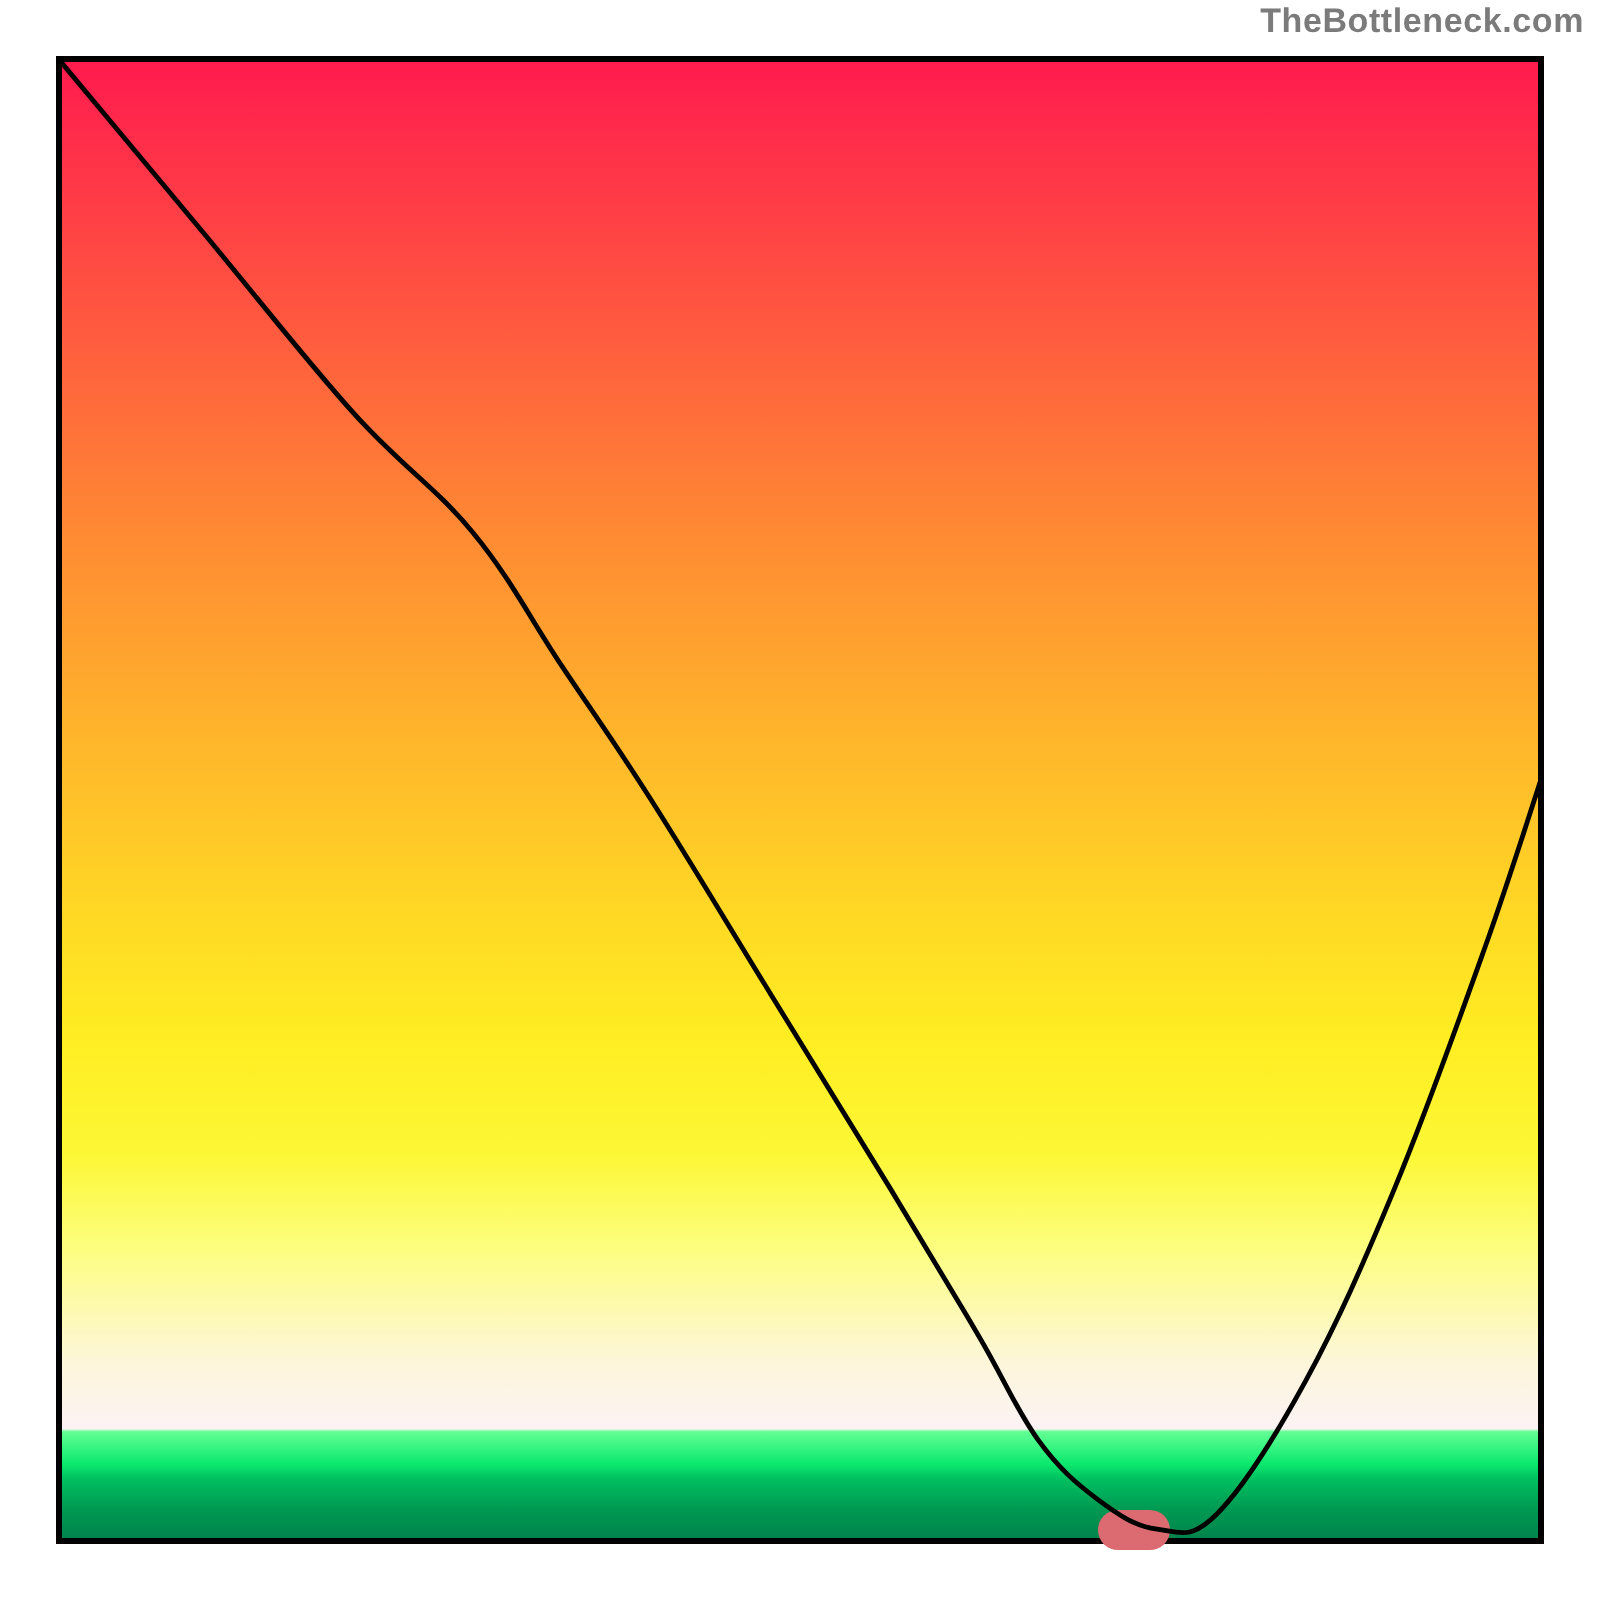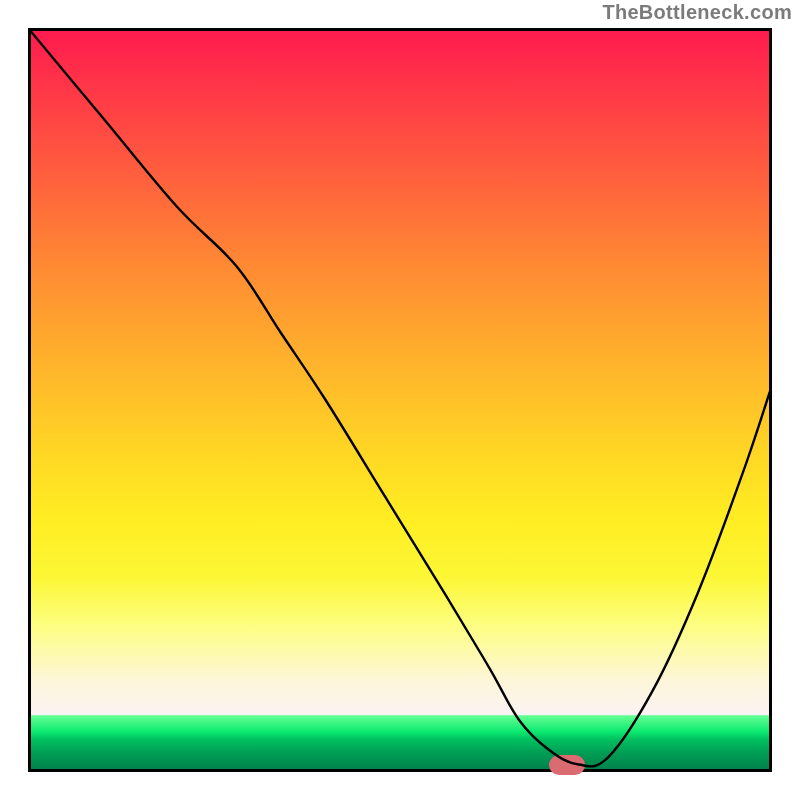--- a/index.html
+++ b/index.html
@@ -13,21 +13,21 @@
   }
   .container {
     position: relative;
     width: 800px;
     height: 800px;
   }
   .watermark {
     position: absolute;
     top: 1px;
     right: 8px;
-    font-size: 20px;
+    font-size: 17px;
     font-weight: 600;
     color: #7b7b7b;
     letter-spacing: 0.3px;
     z-index: 20;
   }
   .plot-area {
     position: absolute;
     left: 28px;
     top: 28px;
     width: 744px;

